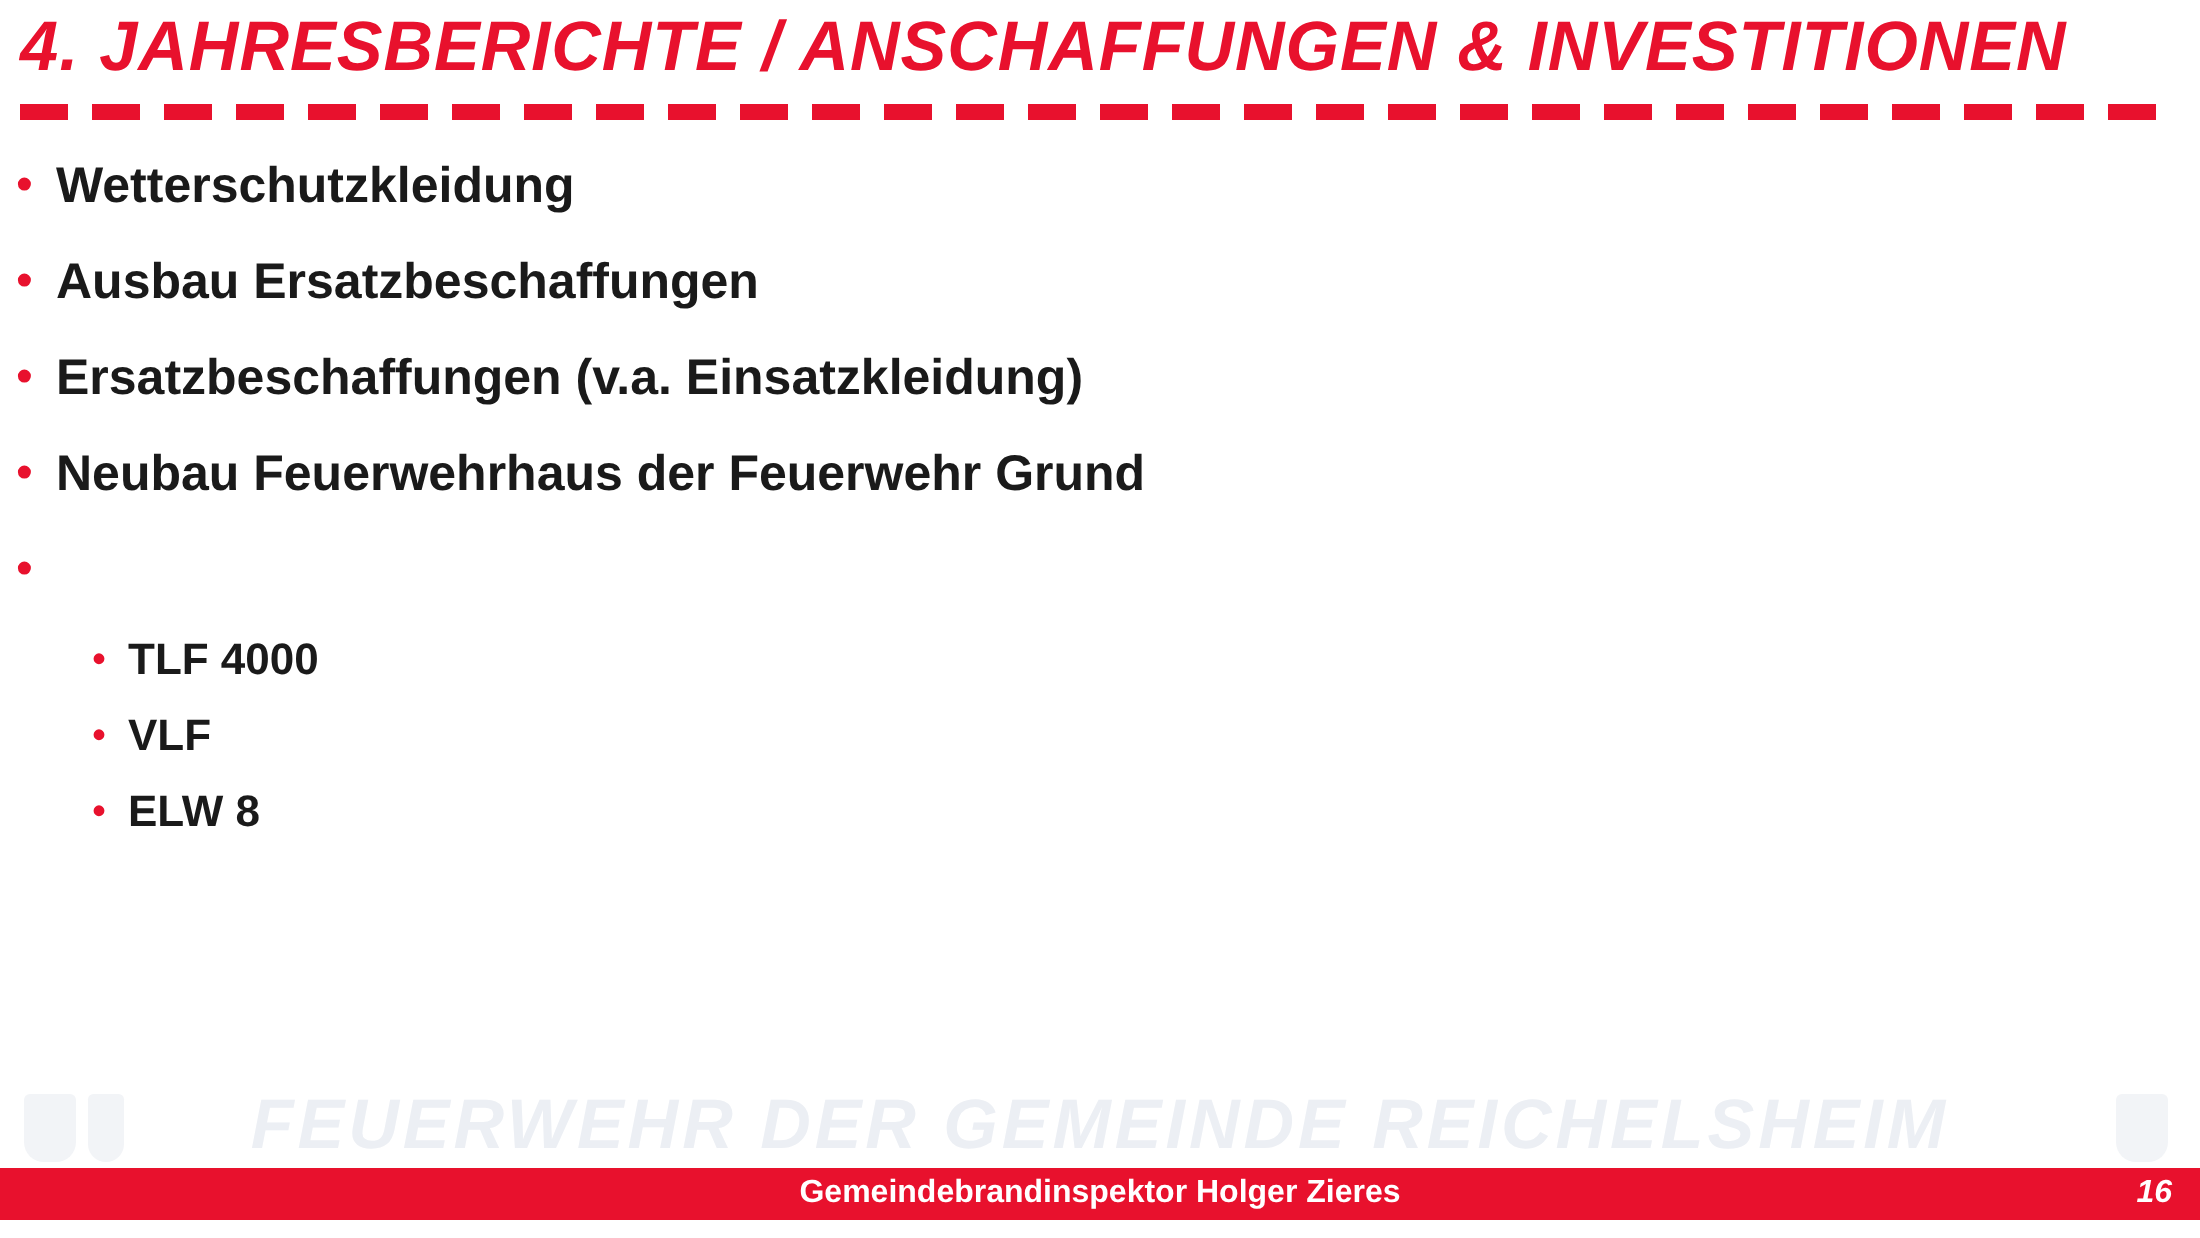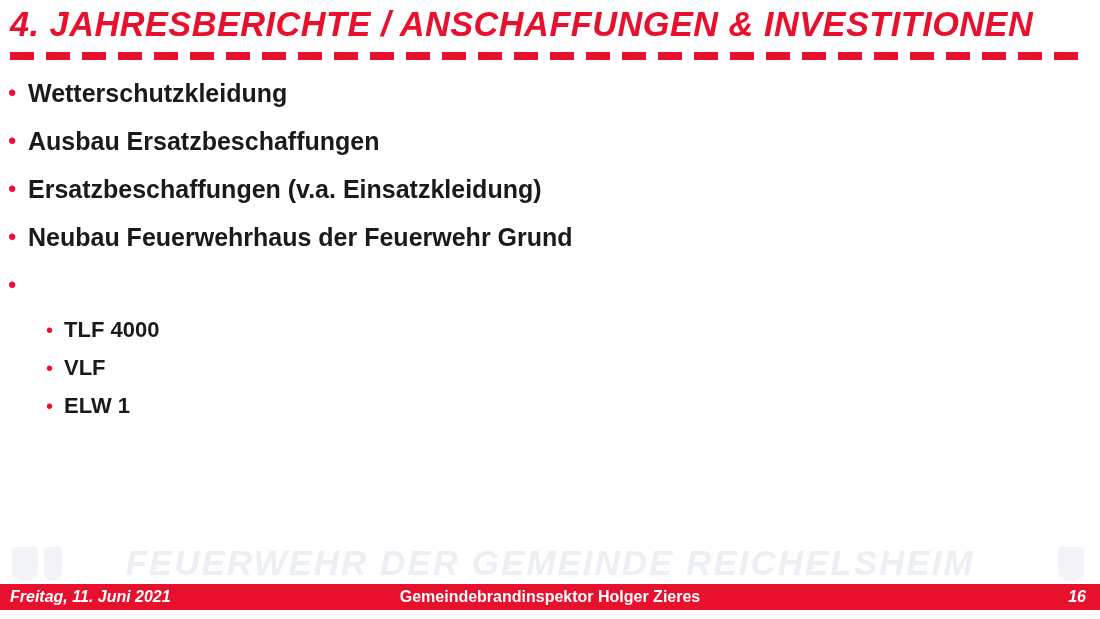--- a/index.html
+++ b/index.html
@@ -222,35 +222,34 @@
       <span class="text">TLF 4000</span>
     </div>
 
     <div class="bullet level2">
       <span class="dot">•</span>
       <span class="text">VLF</span>
     </div>
 
     <div class="bullet level2">
       <span class="dot">•</span>
-      <span class="text">ELW 1</span>
+      <span class="text">ELW 8</span>
     </div>
 
   </div>
 
   <div class="watermark">
     <div class="wm-badge left"></div>
     <div class="wm-badge left2"></div>
     <div class="watermark-text">FEUERWEHR DER GEMEINDE REICHELSHEIM</div>
     <div class="wm-badge right"></div>
   </div>
 
   <div class="footer">
     <div class="footer-inner">
-      <span class="footer-date">Freitag, 11. Juni 2021</span>
       <span class="footer-center">Gemeindebrandinspektor Holger Zieres</span>
       <span class="footer-page">16</span>
     </div>
   </div>
 
   <div class="bottom-strip"></div>
 
 </div>
 
 </body></html>

